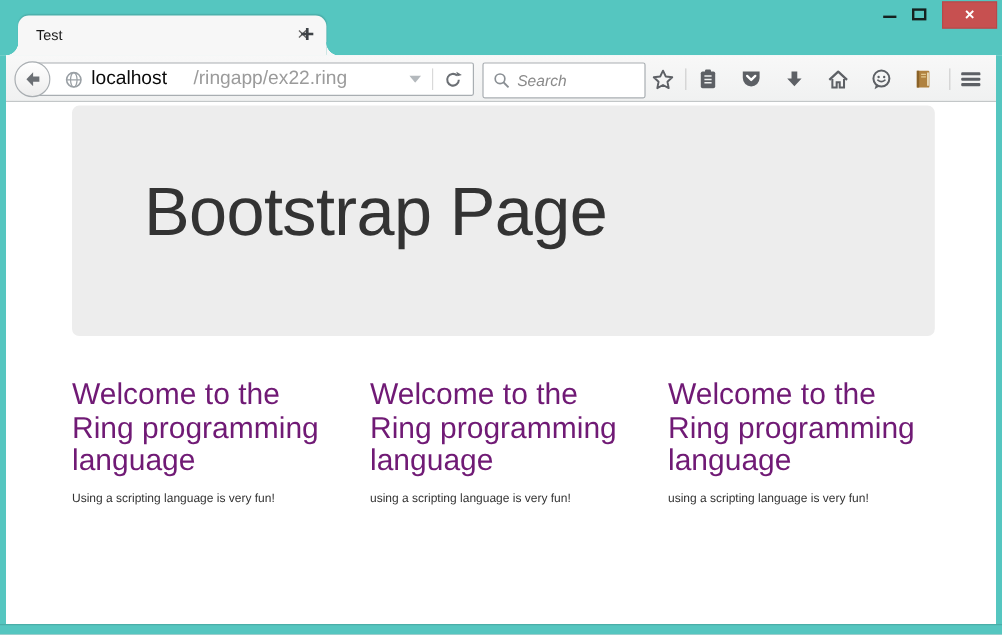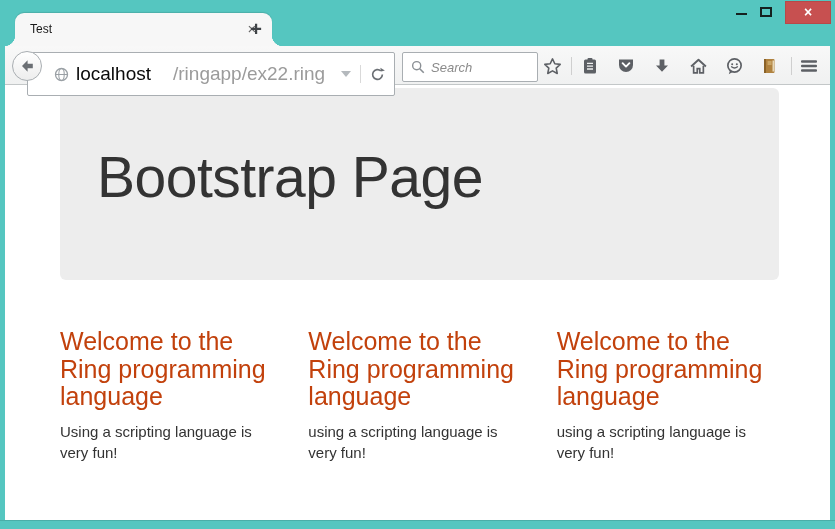--- a/index.html
+++ b/index.html
@@ -57,23 +57,23 @@
   }
   .icon-btn { position:absolute; top:6px; width:28px; height:28px; display:flex; align-items:center; justify-content:center; color:#5d6065; }
   .tool-sep { position:absolute; top:11px; width:1px; height:18px; background:#cfcfcf; }
 
   .back-btn {
     position:absolute; left:7px; top:5px; width:30px; height:30px; border-radius:50%;
     background:linear-gradient(#fff,#ededed); border:1px solid #a9aeb2; z-index:3;
     display:flex; align-items:center; justify-content:center; color:#6b6f74;
   }
   .urlbar {
-    position:absolute; left:22px; top:6px; width:368px; height:44px;
+    position:absolute; left:22px; top:6px; width:368px; height:28px;
     background:#fff; border:1px solid #a9aeb2; border-radius:2px;
-    display:flex; align-items:center; font-size:19px; z-index:2;
+    display:flex; align-items:center; font-size:16px; z-index:2;
   }
   .urlbar .globe { margin-left:26px; margin-right:7px; display:flex; }
   .url-host { color:#0a0a0a; }
   .url-path { color:#9b9b9b;padding-left:22px; }
   .url-right { margin-left:auto; display:flex; align-items:center; height:100%; }
   .url-drop { padding:0 9px; display:flex; }
   .url-divider { width:1px; height:18px; background:#d9d9d9; }
   .reload-btn { padding:0 9px; display:flex; color:#6b6f74; }
 
   .searchbox {
@@ -85,29 +85,29 @@
   .searchbox input {
     border:none; outline:none; width:90px; font-size:13px; font-style:italic; color:#555;
     font-family:"Liberation Sans", sans-serif; background:transparent;
   }
   .searchbox input::placeholder { color:#8a8a8a; font-style:italic; }
 
   
   .content { position:absolute; left:5px; top:85px; width:825px; height:435px; background:#fff; overflow:hidden; }
   .jumbotron {
     margin:3px 51px 0 55px; height:192px; background:#ededed; border-radius:6px;
-    padding:58px 37px 0;
+    padding:58px 60px 0;
   }
   .jumbotron h1 {
     font-size:57px; font-weight:500; color:#333; line-height:1.1; letter-spacing:-.5px;
   }
   .bs-row { display:flex; margin:0 40px; }
   .bs-col { width:33.333%; padding:0 15px; }
-  .bs-col h3 { margin:48px 0 10px; font-size:25px; font-weight:500; color:#c2410c; line-height:1.1; }
-  .bs-col p { font-size:15px; color:#333; line-height:1.45; max-width:220px; }
+  .bs-col h3 { margin:36px 0 10px; font-size:25px; font-weight:500; color:#701a75; line-height:1.1; }
+  .bs-col p { font-size:10px; color:#333; line-height:1.45; max-width:220px; }
 
   svg { display:block; }
 </style>
 </head>
 <body>
 
 <div class="window">
 
   <div class="titlebar">
     <div class="tab">

